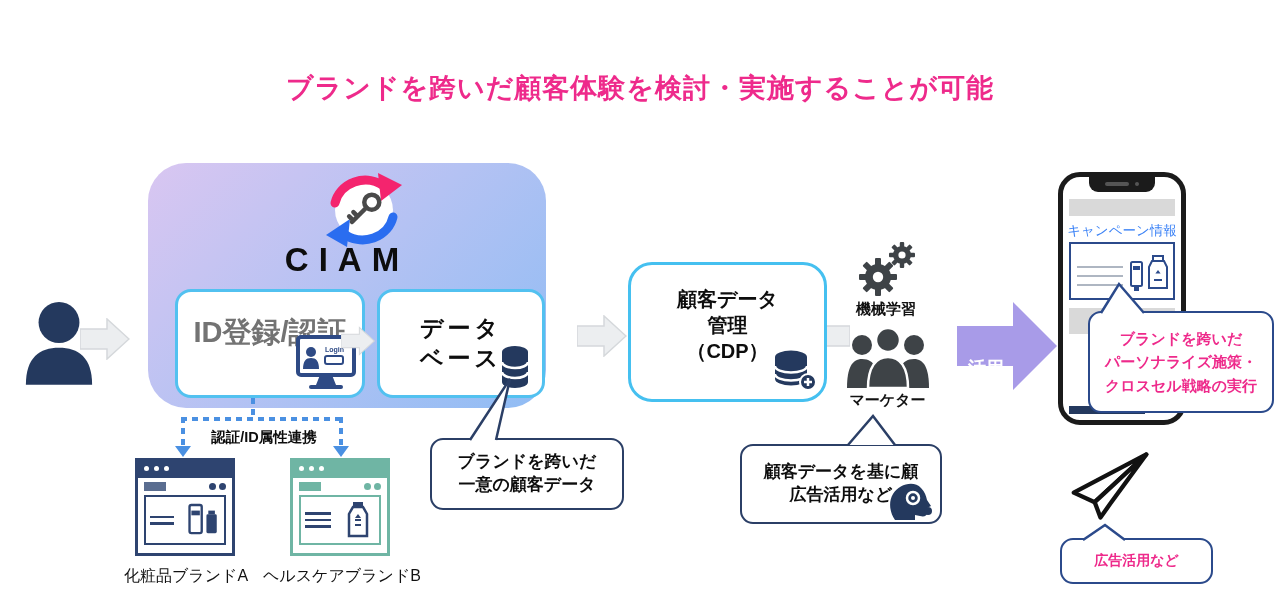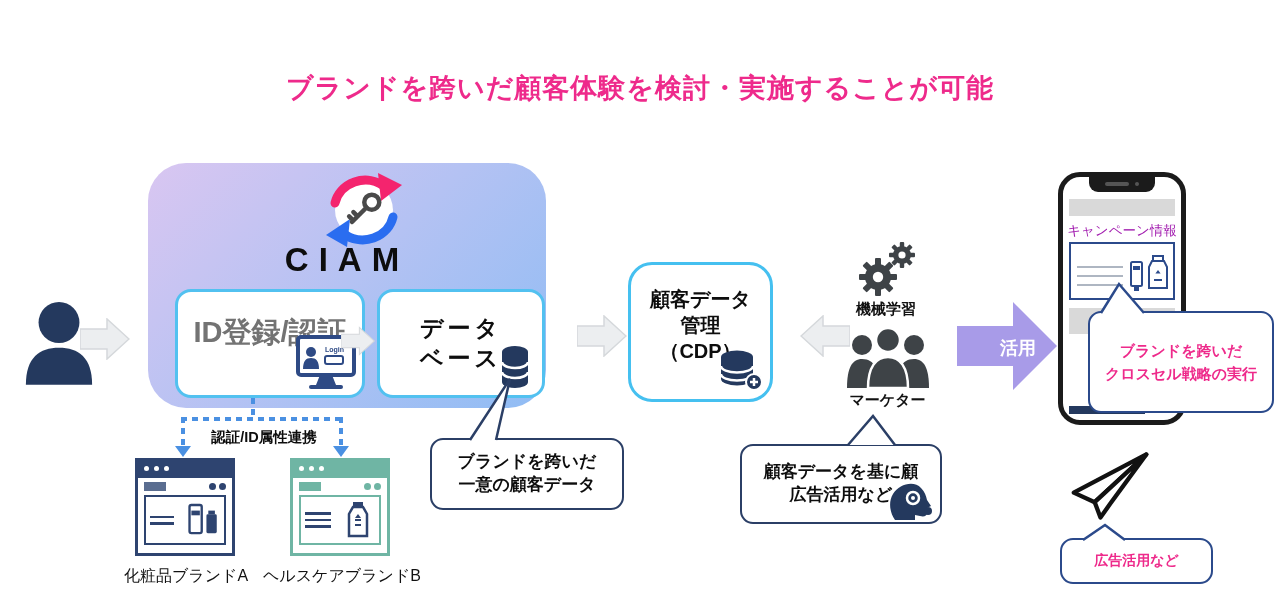--- a/index.html
+++ b/index.html
@@ -70,41 +70,41 @@
     background:#fff; border:2.5px solid #2B3F66; border-radius:13px; z-index:6;
     display:flex; flex-direction:column; align-items:center; justify-content:center;
   }
   .bubble .t { font-size:17px; font-weight:bold; color:#0d0d0d; line-height:1.35; }
   .tail { z-index:7; }
   .tail svg { display:block; width:100%; height:100%; }
   .bubble-pink .t { color:#EE2A8B; font-size:15px; line-height:1.55; }
 
   
   .cdp-box {
-    left:628px; top:262px; width:145px; height:140px; background:#fff;
+    left:628px; top:262px; width:199px; height:140px; background:#fff;
     border:3.5px solid #45C0F0; border-radius:24px; z-index:2;
     display:flex; flex-direction:column; align-items:center; justify-content:center;
   }
   .cdp-box .lbl { font-size:20px; font-weight:bold; color:#0d0d0d; line-height:1.3; text-align:center; margin-top:-14px; }
 
   .small-label { font-size:15px; font-weight:bold; color:#111; z-index:2; }
 
   
   .utilize-label { font-size:18px; font-weight:bold; color:#fff; z-index:3; }
 
   
   .phone {
     left:1058px; top:172px; width:128px; height:253px; background:#fff;
     border:5px solid #1B1B1B; border-radius:22px; z-index:2; overflow:hidden;
   }
   .notch { position:absolute; left:50%; transform:translateX(-50%); top:0; width:66px; height:15px; background:#1B1B1B; border-radius:0 0 9px 9px; }
   .notch .spk { position:absolute; left:16px; top:5px; width:24px; height:4px; border-radius:2px; background:#555; }
   .notch .cam { position:absolute; left:46px; top:5px; width:4px; height:4px; border-radius:50%; background:#555; }
   .ph-bar { position:absolute; left:6px; top:22px; width:106px; height:17px; background:#D9D9D9; }
-  .ph-campaign { position:absolute; left:0; top:45px; width:118px; text-align:center; font-size:13.5px; color:#a21caf; }
+  .ph-campaign { position:absolute; left:0; top:45px; width:118px; text-align:center; font-size:13.5px; color:#3b82f6; }
   .ph-card { position:absolute; left:6px; top:65px; width:106px; height:58px; border:2px solid #2B4A8B; background:#fff; }
   .ph-card i { position:absolute; left:6px; height:2px; background:#AEB6C2; width:46px; }
   .ph-gray2 { position:absolute; left:6px; top:131px; width:106px; height:26px; background:#D9D9D9; }
   .ph-foot { position:absolute; left:6px; top:229px; width:76px; height:8px; background:#24395E; }
 </style>
 </head>
 <body>
 
 <div class="stage">
 
@@ -339,21 +339,21 @@
         <circle cx="40" cy="31" r="4" fill="#24395E"></circle>
       </svg>
     </div>
   </div>
 
   <div class="abs" style="left:957px; top:302px; width:100px; height:88px; z-index:2;">
     <svg viewBox="0 0 100 88" width="100" height="88">
       <polygon points="0,24 56,24 56,0 100,44 56,88 56,64 0,64" fill="#A89BE8"></polygon>
     </svg>
   </div>
-  <div class="abs ctr utilize-label" style="left:960px; top:336px; width:52px;margin-left:32px;">活用</div>
+  <div class="abs ctr utilize-label" style="left:960px; top:356px; width:52px;">活用</div>
 
   <div class="abs phone">
     <div class="notch">
         <span class="spk"></span>
         <span class="cam"></span>
       </div>
     <div class="ph-bar"></div>
     <div class="ph-campaign">キャンペーン情報</div>
     <div class="ph-card">
       <i style="top:22px;"></i>
@@ -373,20 +373,21 @@
     <div class="ph-foot"></div>
   </div>
 
   <div class="abs tail" style="left:1098px; top:281px; width:50px; height:33px;">
     <svg viewBox="0 0 50 33">
         <path d="M3,32 L21,3 L46,32" fill="#fff" stroke="#2B4A8B" stroke-width="2.5"></path>
       </svg>
   </div>
   <div class="abs bubble bubble-pink" style="left:1088px; top:311px; width:186px; height:102px; border-color:#2B4A8B;">
     <span class="t">ブランドを跨いだ</span>
+    <span class="t">パーソナライズ施策・</span>
     <span class="t">クロスセル戦略の実行</span>
   </div>
 
   <div class="abs" style="left:1068px; top:448px; width:84px; height:74px;">
     <svg viewBox="0 0 88 76" width="84" height="74">
       <g fill="#fff" stroke="#111" stroke-width="4.5" stroke-linejoin="round">
         <path d="M82,6 L6,46 L28,56 Z"></path>
         <path d="M82,6 L28,56 L34,72 L44,58 Z"></path>
       </g>
     </svg>

